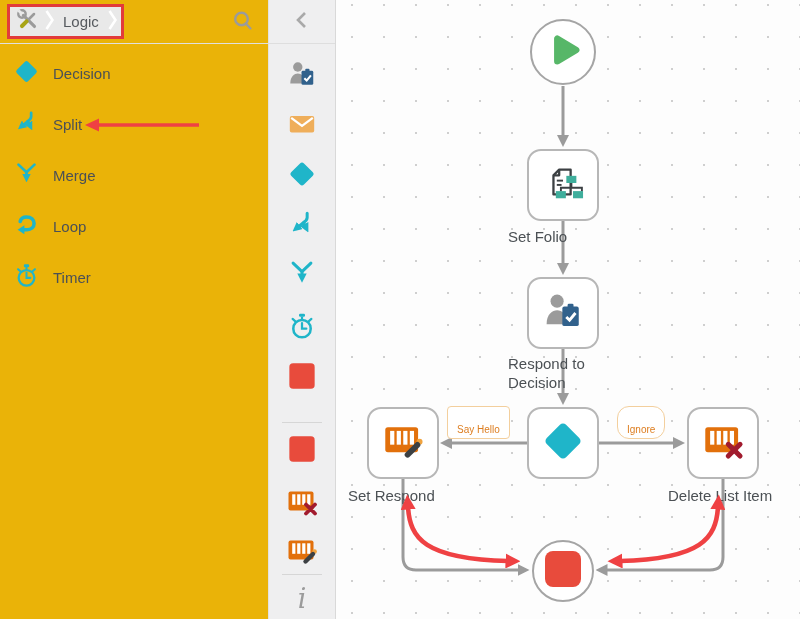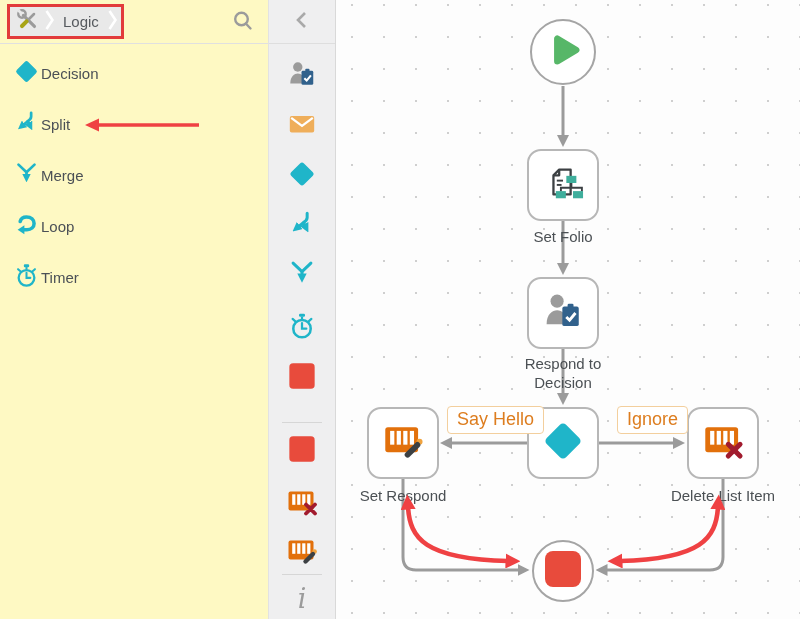--- a/index.html
+++ b/index.html
@@ -1,46 +1,46 @@
 <!DOCTYPE html>
 <html><head>
 <meta charset="utf-8">
 <style>
   html,body{margin:0;padding:0;}
   body{width:800px;height:619px;overflow:hidden;font-family:"Liberation Sans","DejaVu Sans",sans-serif;}
   .app{position:relative;width:800px;height:619px;background:#fff;}
 
   
-  .sidebar{position:absolute;left:0;top:0;width:268px;height:619px;background:#fef9c3;border-right:1px solid #e2e2e2;}
+  .sidebar{position:absolute;left:0;top:0;width:268px;height:619px;background:#eab308;border-right:1px solid #e2e2e2;}
   .sidebar-header{position:relative;height:43px;border-bottom:1px solid #e0e0e0;}
   .crumb-box{position:absolute;left:7px;top:4px;height:29px;border:3px solid #e23b3b;background:#e9e9e9;display:flex;align-items:center;padding:0 4px 0 6px;gap:5px;}
   .crumb-text{font-size:15px;color:#55595e;padding:0 4px;}
   .crumb-sep{display:block;}
   .search-btn{position:absolute;right:13px;top:10px;width:24px;height:24px;display:flex;align-items:center;justify-content:center;cursor:pointer;background:none;border:none;padding:0;}
   .side-list{position:absolute;top:48px;left:0;right:0;}
-  .side-item{height:51px;display:flex;align-items:center;padding-left:13px;gap:1px;cursor:pointer;}
+  .side-item{height:51px;display:flex;align-items:center;padding-left:13px;gap:13px;cursor:pointer;}
   .side-item .lbl{font-size:15px;color:#4b5056;}
   .side-end-arrow{position:absolute;left:82px;top:116px;pointer-events:none;}
 
   
   .strip{position:absolute;left:269px;top:0;width:66px;height:619px;background:#efeff0;border-right:1px solid #d9d9d9;}
   .strip-header{height:43px;border-bottom:1px solid #dedede;display:flex;align-items:center;justify-content:center;}
   .strip-btn{position:absolute;left:17px;width:32px;height:32px;display:flex;align-items:center;justify-content:center;cursor:pointer;background:none;border:none;padding:0;}
   .strip-div{position:absolute;left:13px;width:40px;border-top:1px solid #d6d6d6;}
   .info-glyph{font-family:"DejaVu Serif",serif;font-style:italic;font-size:27px;color:#9b9b9b;line-height:1;}
 
   
   .canvas{position:absolute;left:336px;top:0;width:464px;height:619px;background:#fdfdfd;
     background-image:radial-gradient(circle,#cfcfcf 1.1px,rgba(0,0,0,0) 1.4px);
     background-size:32px 32px;background-position:0px 21px;}
   .layer{position:absolute;left:0;top:0;pointer-events:none;}
   .node{position:absolute;width:68px;height:68px;background:#fff;border:2px solid #b7b7b7;border-radius:14px;display:flex;align-items:center;justify-content:center;cursor:pointer;z-index:2;}
   .circle-node{position:absolute;background:#fff;border:2px solid #a5a5a5;border-radius:50%;display:flex;align-items:center;justify-content:center;cursor:pointer;z-index:2;}
-  .node-label{position:absolute;width:110px;text-align:center;font-size:15px;line-height:19px;color:#4b5054;z-index:2;}
-  .branch-label{position:absolute;top:406px;padding:2px 9px 3px;background:#fff;border:1px solid #f3cf9d;border-radius:4px;color:#dd7d1f;font-size:18px;cursor:pointer;z-index:4;}
+  .node-label{position:absolute;width:110px;text-align:left;font-size:15px;line-height:19px;color:#4b5054;z-index:2;}
+  .branch-label{position:absolute;top:406px;padding:17px 9px 3px;background:#fff;border:1px solid #f3cf9d;border-radius:4px;color:#dd7d1f;font-size:10px;cursor:pointer;z-index:4;}
 </style>
 </head>
 <body>
 
 <div class="app">
 
   <div class="sidebar">
     <div class="sidebar-header">
       <div class="crumb-box">
         <span>
@@ -364,21 +364,21 @@
 
     <div class="circle-node" style="left:196px;top:540px;width:58px;height:58px;">
       <span>
         <svg width="38" height="38" viewBox="0 0 38 38">
             <rect x="1" y="1" width="36" height="36" rx="8" fill="#E84B3C"></rect>
           </svg>
       </span>
     </div>
 
     <div class="branch-label" style="left:111px;">Say Hello</div>
-    <div class="branch-label" style="left:281px;">Ignore</div>
+    <div class="branch-label" style="left:281px;border-radius:12px;">Ignore</div>
 
     <svg class="layer" width="464" height="619" style="z-index:5;">
       <defs>
         <marker id="ar" markerUnits="userSpaceOnUse" markerWidth="15" markerHeight="15" refX="2.5" refY="7.5" orient="auto-start-reverse">
           <path d="M0 0 L15 7.5 L0 15 Z" fill="#EF4143"></path>
         </marker>
       </defs>
       <path d="M72 507 C74 538, 88 559, 172 561" fill="none" stroke="#EF4143" stroke-width="4.6" stroke-linecap="round" marker-start="url(#ar)" marker-end="url(#ar)"></path>
       <path d="M382 507 C380 538, 366 559, 284 561" fill="none" stroke="#EF4143" stroke-width="4.6" stroke-linecap="round" marker-start="url(#ar)" marker-end="url(#ar)"></path>
     </svg>

